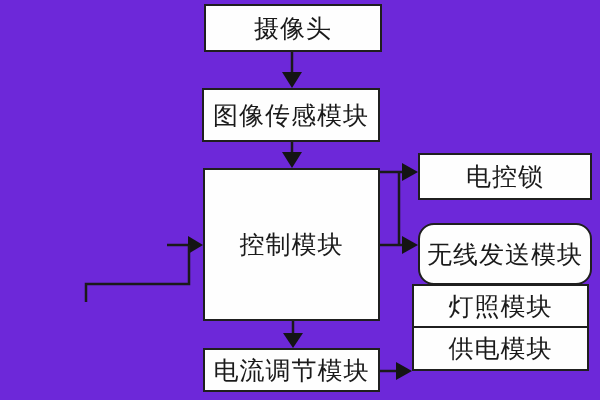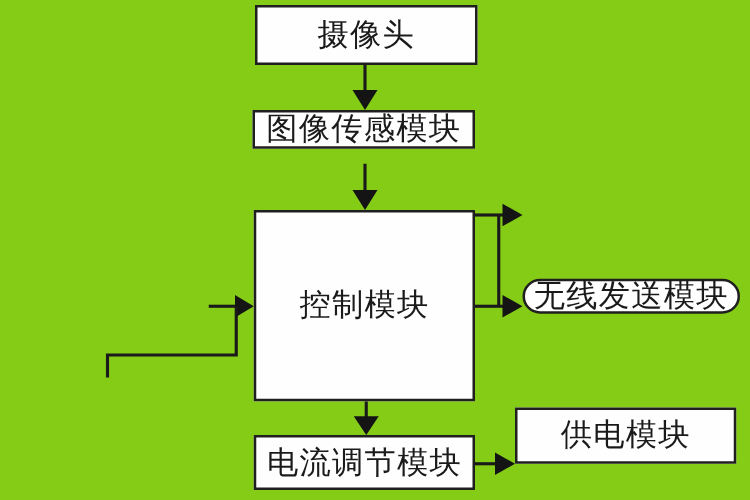--- a/index.html
+++ b/index.html
@@ -4,21 +4,21 @@
 <style>
   html, body {
     margin: 0;
     padding: 0;
     background: #fdfdfd;
   }
   #canvas {
     position: relative;
     width: 600px;
     height: 400px;
-    background: #84cc16;
+    background: #6d28d9;
     font-family: "Liberation Serif", "DejaVu Serif", serif;
     overflow: hidden;
   }
   .node {
     position: absolute;
     box-sizing: border-box;
     background: #fefefe;
     border: 2px solid #1f1f1f;
     display: flex;
     align-items: center;
@@ -97,35 +97,41 @@
     <g>
       <line x1="503" y1="347" x2="503" y2="343"></line>
       <polygon points="493,345 513,345 503,328"></polygon>
     </g>
   </svg>
 
   <div class="node" style="left:204px; top:4px; width:178px; height:48px;">
     <span class="node-label">摄像头</span>
   </div>
 
-  <div class="node" style="left:202px; top:88px; width:178px; height:31px;">
+  <div class="node" style="left:202px; top:88px; width:178px; height:54px;">
     <span class="node-label">图像传感模块</span>
   </div>
 
   <div class="node" style="left:203px; top:168px; width:177px; height:153px;">
     <span class="node-label">控制模块</span>
   </div>
 
 
 
+  <div class="node" style="left:418px; top:153px; width:174px; height:47px;">
+    <span class="node-label">电控锁</span>
+  </div>
 
-  <div class="node" style="left:418px; top:223px; width:174px; height:28px;border-radius:16px;">
+  <div class="node" style="left:418px; top:223px; width:174px; height:62px;border-radius:16px;">
     <span class="node-label">无线发送模块</span>
   </div>
 
+  <div class="node" style="left:412px; top:284px; width:177px; height:44px;">
+    <span class="node-label">灯照模块</span>
+  </div>
 
   <div class="node" style="left:412px; top:326px; width:177px; height:45px;">
     <span class="node-label">供电模块</span>
   </div>
 
   <div class="node" style="left:203px; top:348px; width:177px; height:44px;">
     <span class="node-label">电流调节模块</span>
   </div>
 
 </div>

